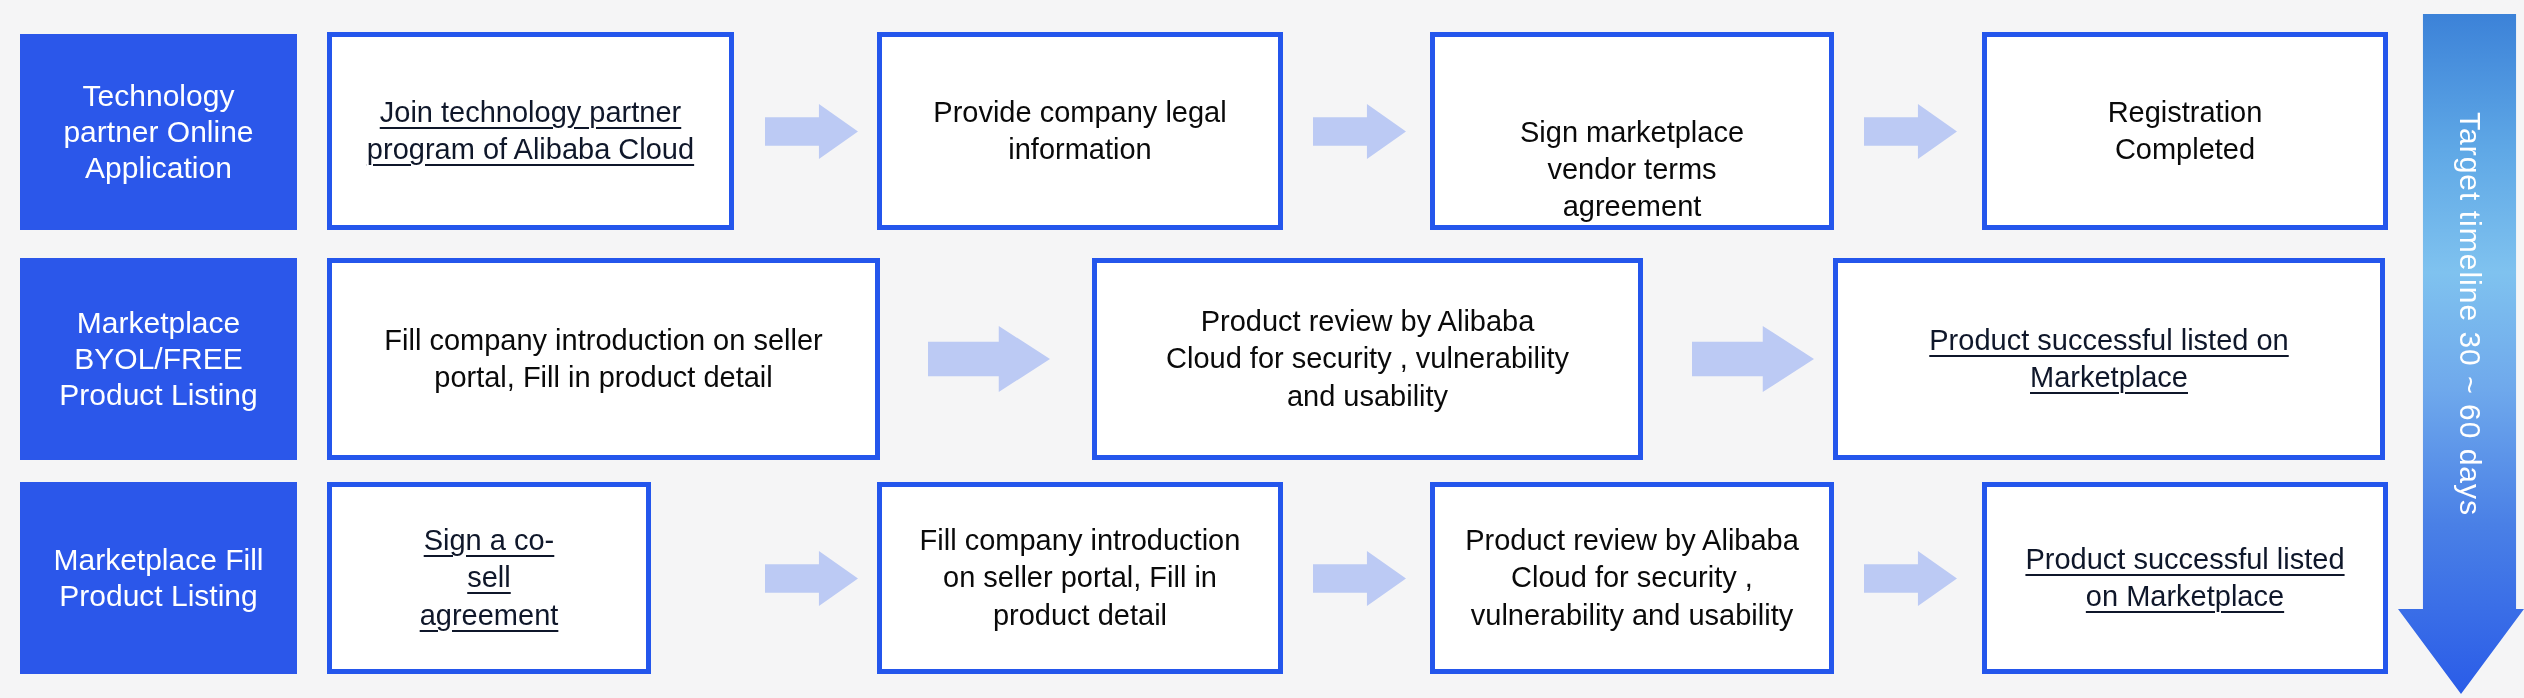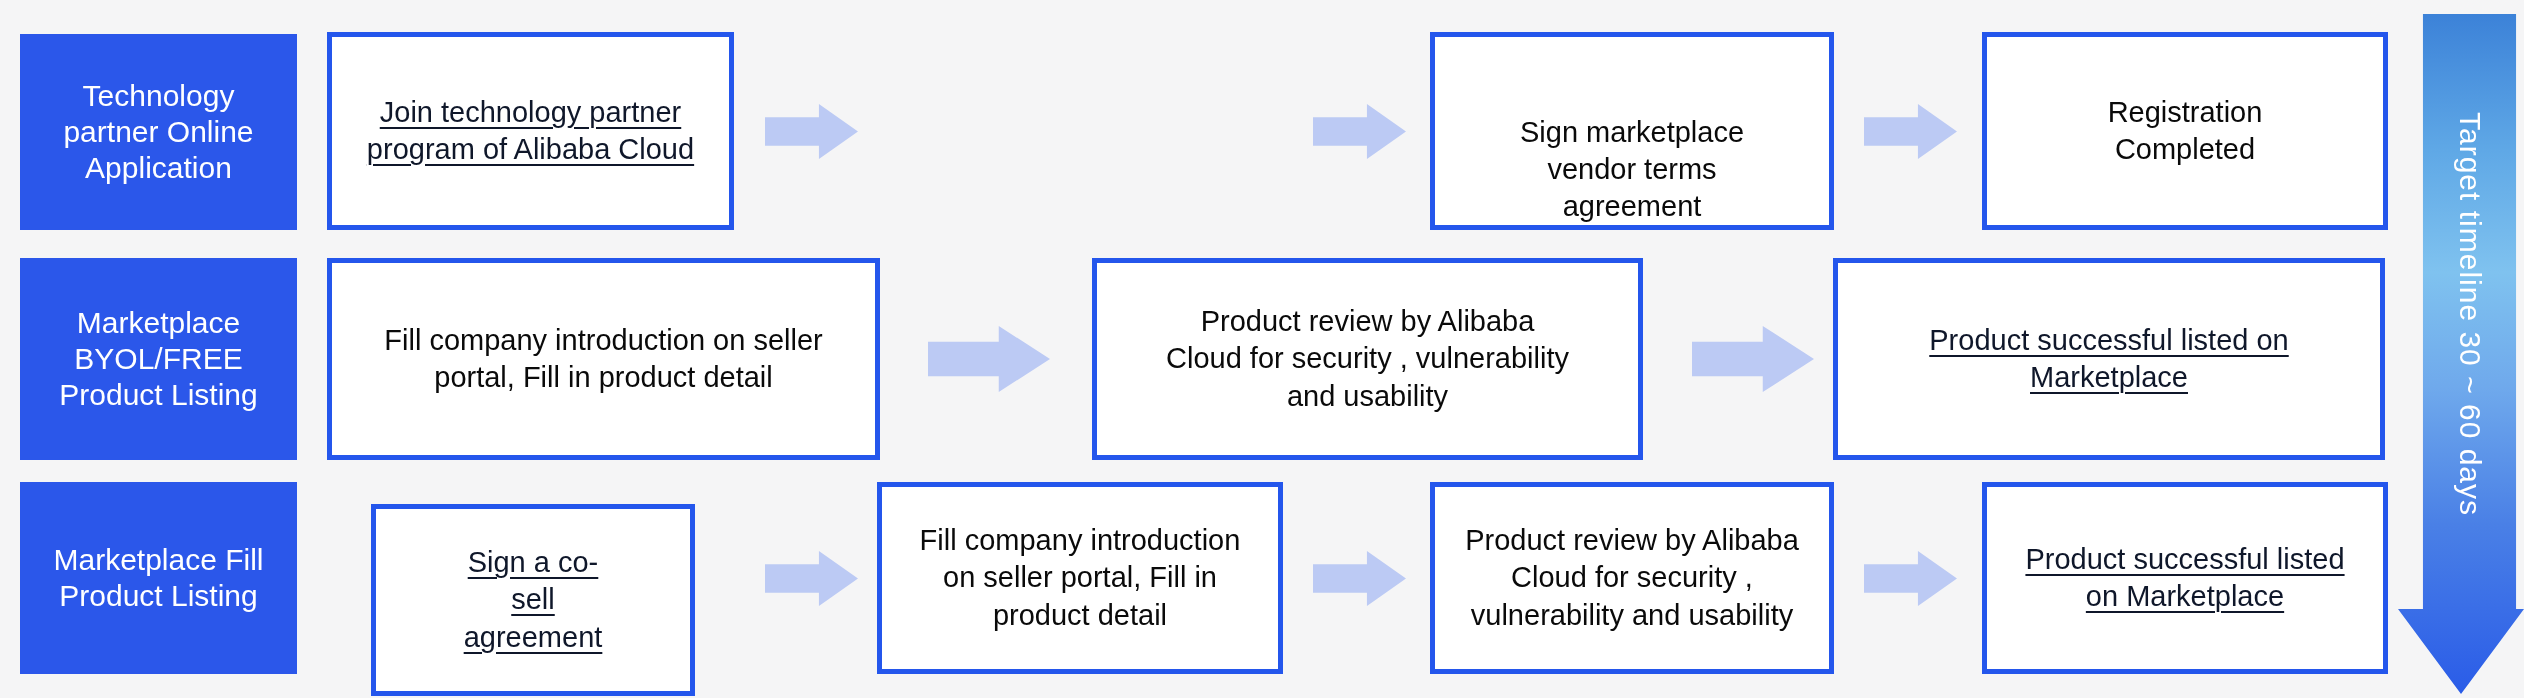--- a/index.html
+++ b/index.html
@@ -47,20 +47,23 @@
   <div class="row-label" style="left:20px;top:34px;width:277px;height:196px;background:#2B57EA;">
     <span>Technology partner Online Application</span>
   </div>
 
   <div class="step-box" style="left:327px;top:32px;width:407px;height:198px;">
     <a>Join technology partner program of Alibaba Cloud</a>
   </div>
 
   <div class="arrow" style="left:765px;top:104px;width:93px;height:55px;"></div>
 
+  <div class="step-box" style="left:877px;top:32px;width:406px;height:198px;">
+    <span class="txt">Provide company legal information</span>
+  </div>
 
   <div class="arrow" style="left:1313px;top:104px;width:93px;height:55px;"></div>
 
   <div class="step-box" style="left:1430px;top:32px;width:404px;height:198px;align-items:flex-end;">
     <span class="txt" style="padding:0 70px;">Sign marketplace vendor terms agreement</span>
   </div>
 
   <div class="arrow" style="left:1864px;top:104px;width:93px;height:55px;"></div>
 
   <div class="step-box" style="left:1982px;top:32px;width:406px;height:198px;">
@@ -84,21 +87,21 @@
   <div class="arrow" style="left:1692px;top:326px;width:122px;height:66px;"></div>
 
   <div class="step-box" style="left:1833px;top:258px;width:552px;height:202px;">
     <a style="padding:0 60px;">Product successful listed on Marketplace</a>
   </div>
 
   <div class="row-label" style="left:20px;top:482px;width:277px;height:192px;background:#2B57EA;">
     <span>Marketplace Fill Product Listing</span>
   </div>
 
-  <div class="step-box" style="left:327px;top:504px;width:324px;height:192px;margin-left:44px;">
+  <div class="step-box" style="left:327px;top:482px;width:324px;height:192px;">
     <a style="padding:0 80px;">Sign a co-sell agreement</a>
   </div>
 
   <div class="arrow" style="left:765px;top:551px;width:93px;height:55px;"></div>
 
   <div class="step-box" style="left:877px;top:482px;width:406px;height:192px;">
     <span class="txt">Fill company introduction on seller portal, Fill in product detail</span>
   </div>
 
   <div class="arrow" style="left:1313px;top:551px;width:93px;height:55px;"></div>

